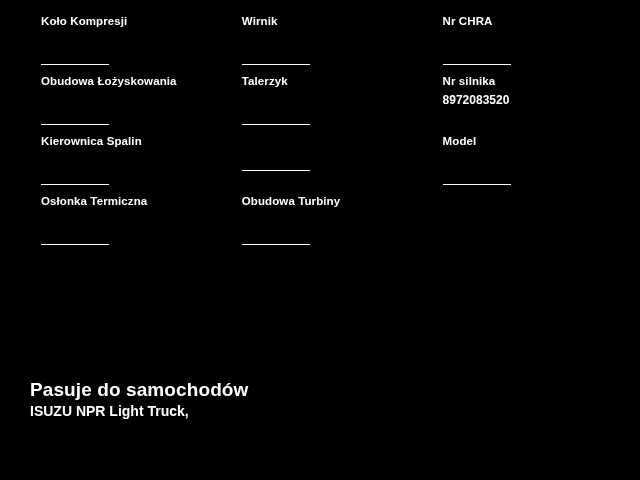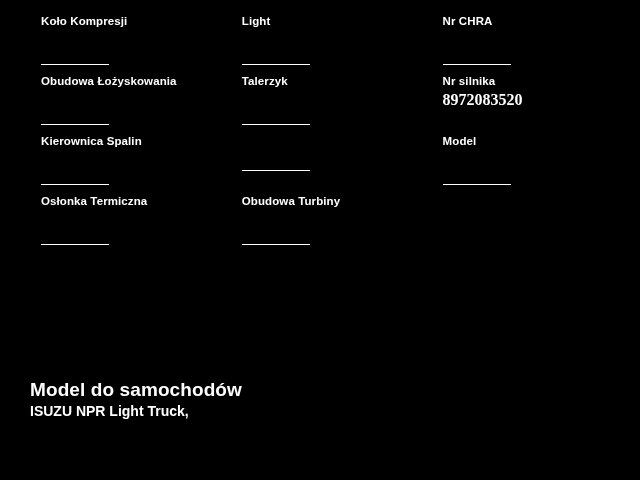--- a/index.html
+++ b/index.html
@@ -45,28 +45,27 @@
   }
   .spec-label {
     font-size: 11.5px;
     font-weight: bold;
     line-height: 14px;
     letter-spacing: 0.1px;
     color: #ffffff;
     white-space: nowrap;
   }
   .spec-value {
-    font-size: 16px;
+    font-size: 12px;
     font-weight: bold;
     line-height: 20px;
     color: #ffffff;
     margin-top: 2px;
     white-space: nowrap;
     min-height: 20px;
-    font-family: Liberation Serif, serif;
   }
   .spec-rule {
     width: 68px;
     height: 0;
     border-top: 1px solid #ffffff;
     margin-top: 14px;
   }
 
   .fits-block {
     position: absolute;
@@ -114,21 +113,21 @@
       </div>
       <div class="spec-item">
         <div class="spec-label">Osłonka Termiczna</div>
         <div class="spec-value"></div>
         <div class="spec-rule"></div>
       </div>
     </div>
 
     <div class="spec-col col-2">
       <div class="spec-item">
-        <div class="spec-label">Light</div>
+        <div class="spec-label">Wirnik</div>
         <div class="spec-value"></div>
         <div class="spec-rule"></div>
       </div>
       <div class="spec-item">
         <div class="spec-label">Talerzyk</div>
         <div class="spec-value"></div>
         <div class="spec-rule"></div>
       </div>
       <div class="spec-item">
         <div class="spec-value"></div>
@@ -155,17 +154,17 @@
       <div class="spec-item">
         <div class="spec-label">Model</div>
         <div class="spec-value"></div>
         <div class="spec-rule"></div>
       </div>
     </div>
 
   </div>
 
   <div class="fits-block">
-    <div class="fits-title">Model do samochodów</div>
+    <div class="fits-title">Pasuje do samochodów</div>
     <div class="fits-list">ISUZU NPR Light Truck,</div>
   </div>
 
 </div>
 
 </body></html>

